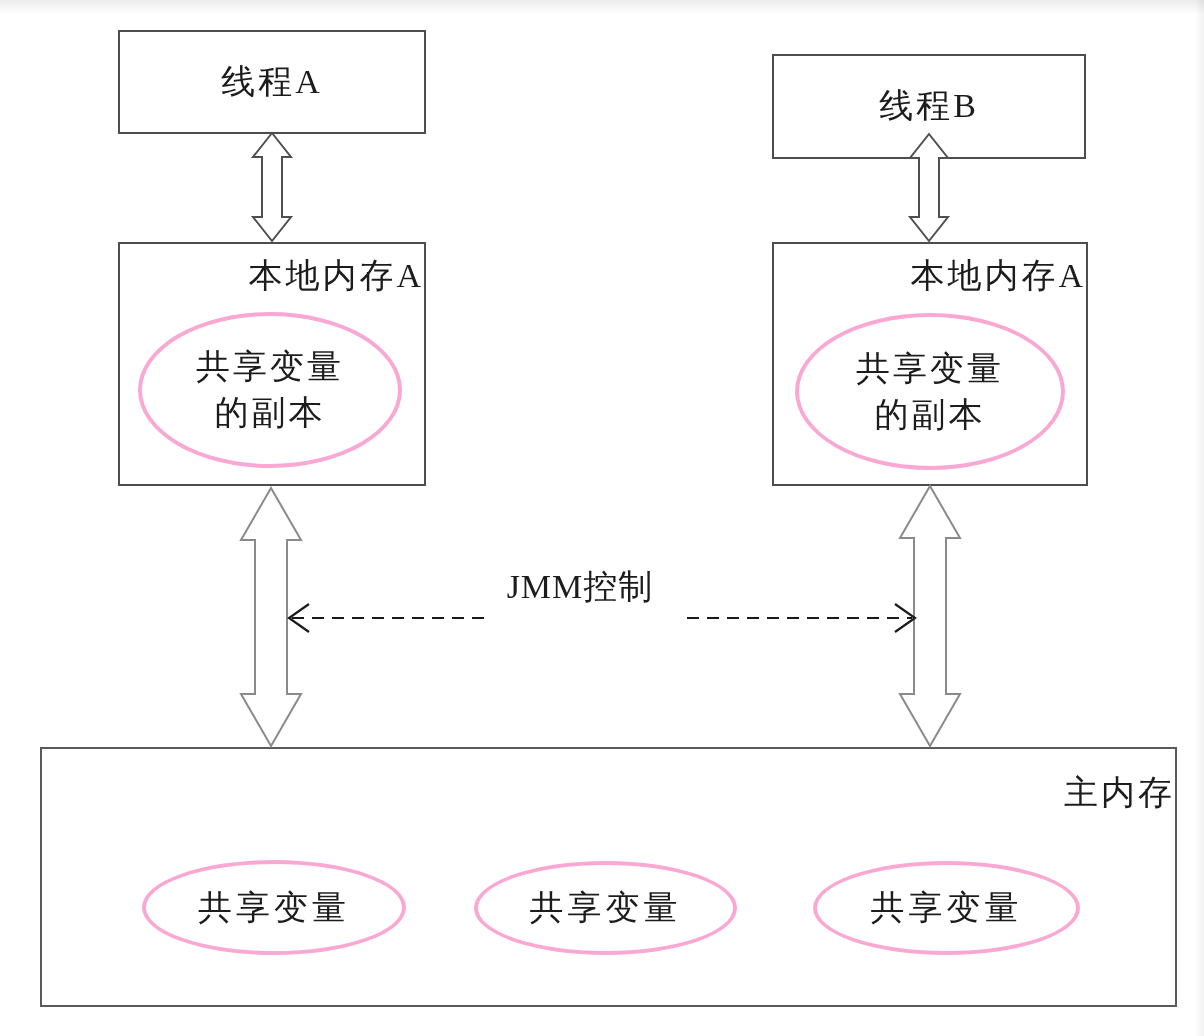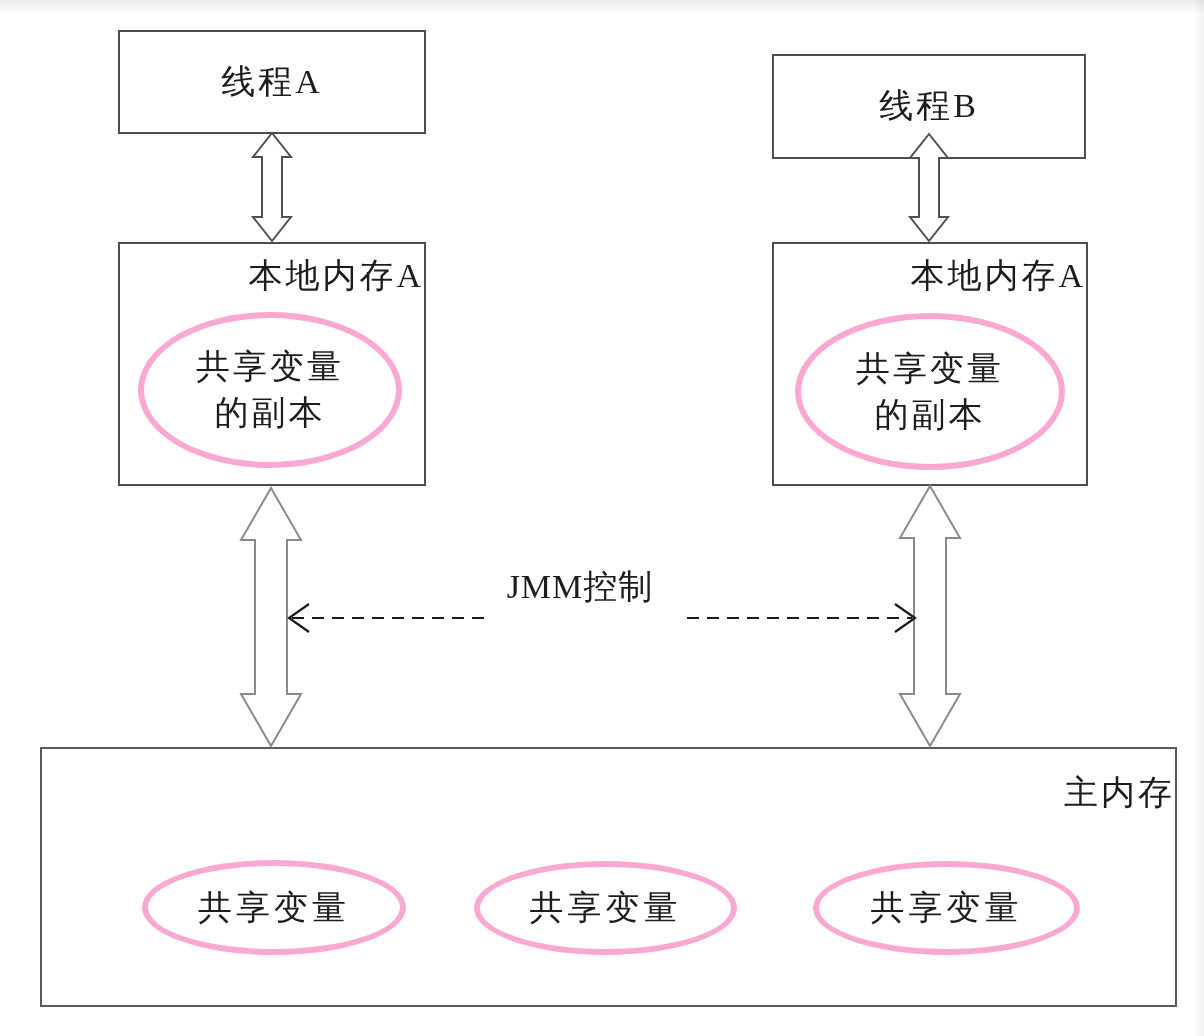--- a/index.html
+++ b/index.html
@@ -11,21 +11,21 @@
     background:linear-gradient(to bottom,#ebebeb,#fdfdfd);}
   .strip-right{position:absolute;right:0;top:0;width:10px;height:1036px;
     background:linear-gradient(to right,rgba(0,0,0,0),rgba(0,0,0,0.055));}
   .rect-node{position:absolute;background:#ffffff;border:2px solid #4d4d4d;box-sizing:border-box;}
   .rect-node.main{border-color:#5a5a5a;}
   .node-label{
     font-size:34px;letter-spacing:3px;line-height:1.2;text-align:right;white-space:nowrap;
   }
   .center-label{display:flex;align-items:center;justify-content:center;height:100%;}
   .top-label{position:absolute;left:8px;right:0;top:12px;}
-  .ellipse{position:absolute;background:#ffffff;border:6px solid #f9a8d4;border-radius:50%;
+  .ellipse{position:absolute;background:#ffffff;border:4px solid #f9a8d4;border-radius:50%;
     box-sizing:border-box;display:flex;flex-direction:column;align-items:center;justify-content:center;}
   .ellipse .node-label{line-height:46px;}
   .ellipse-sm .node-label{line-height:1;letter-spacing:4px;}
   svg.overlay{position:absolute;left:0;top:0;pointer-events:none;}
   .jmm-label{position:absolute;left:460px;top:565px;width:240px;height:44px;line-height:44px;
     text-align:center;font-size:34px;letter-spacing:1px;white-space:nowrap;}
 </style>
 </head>
 <body>
 

